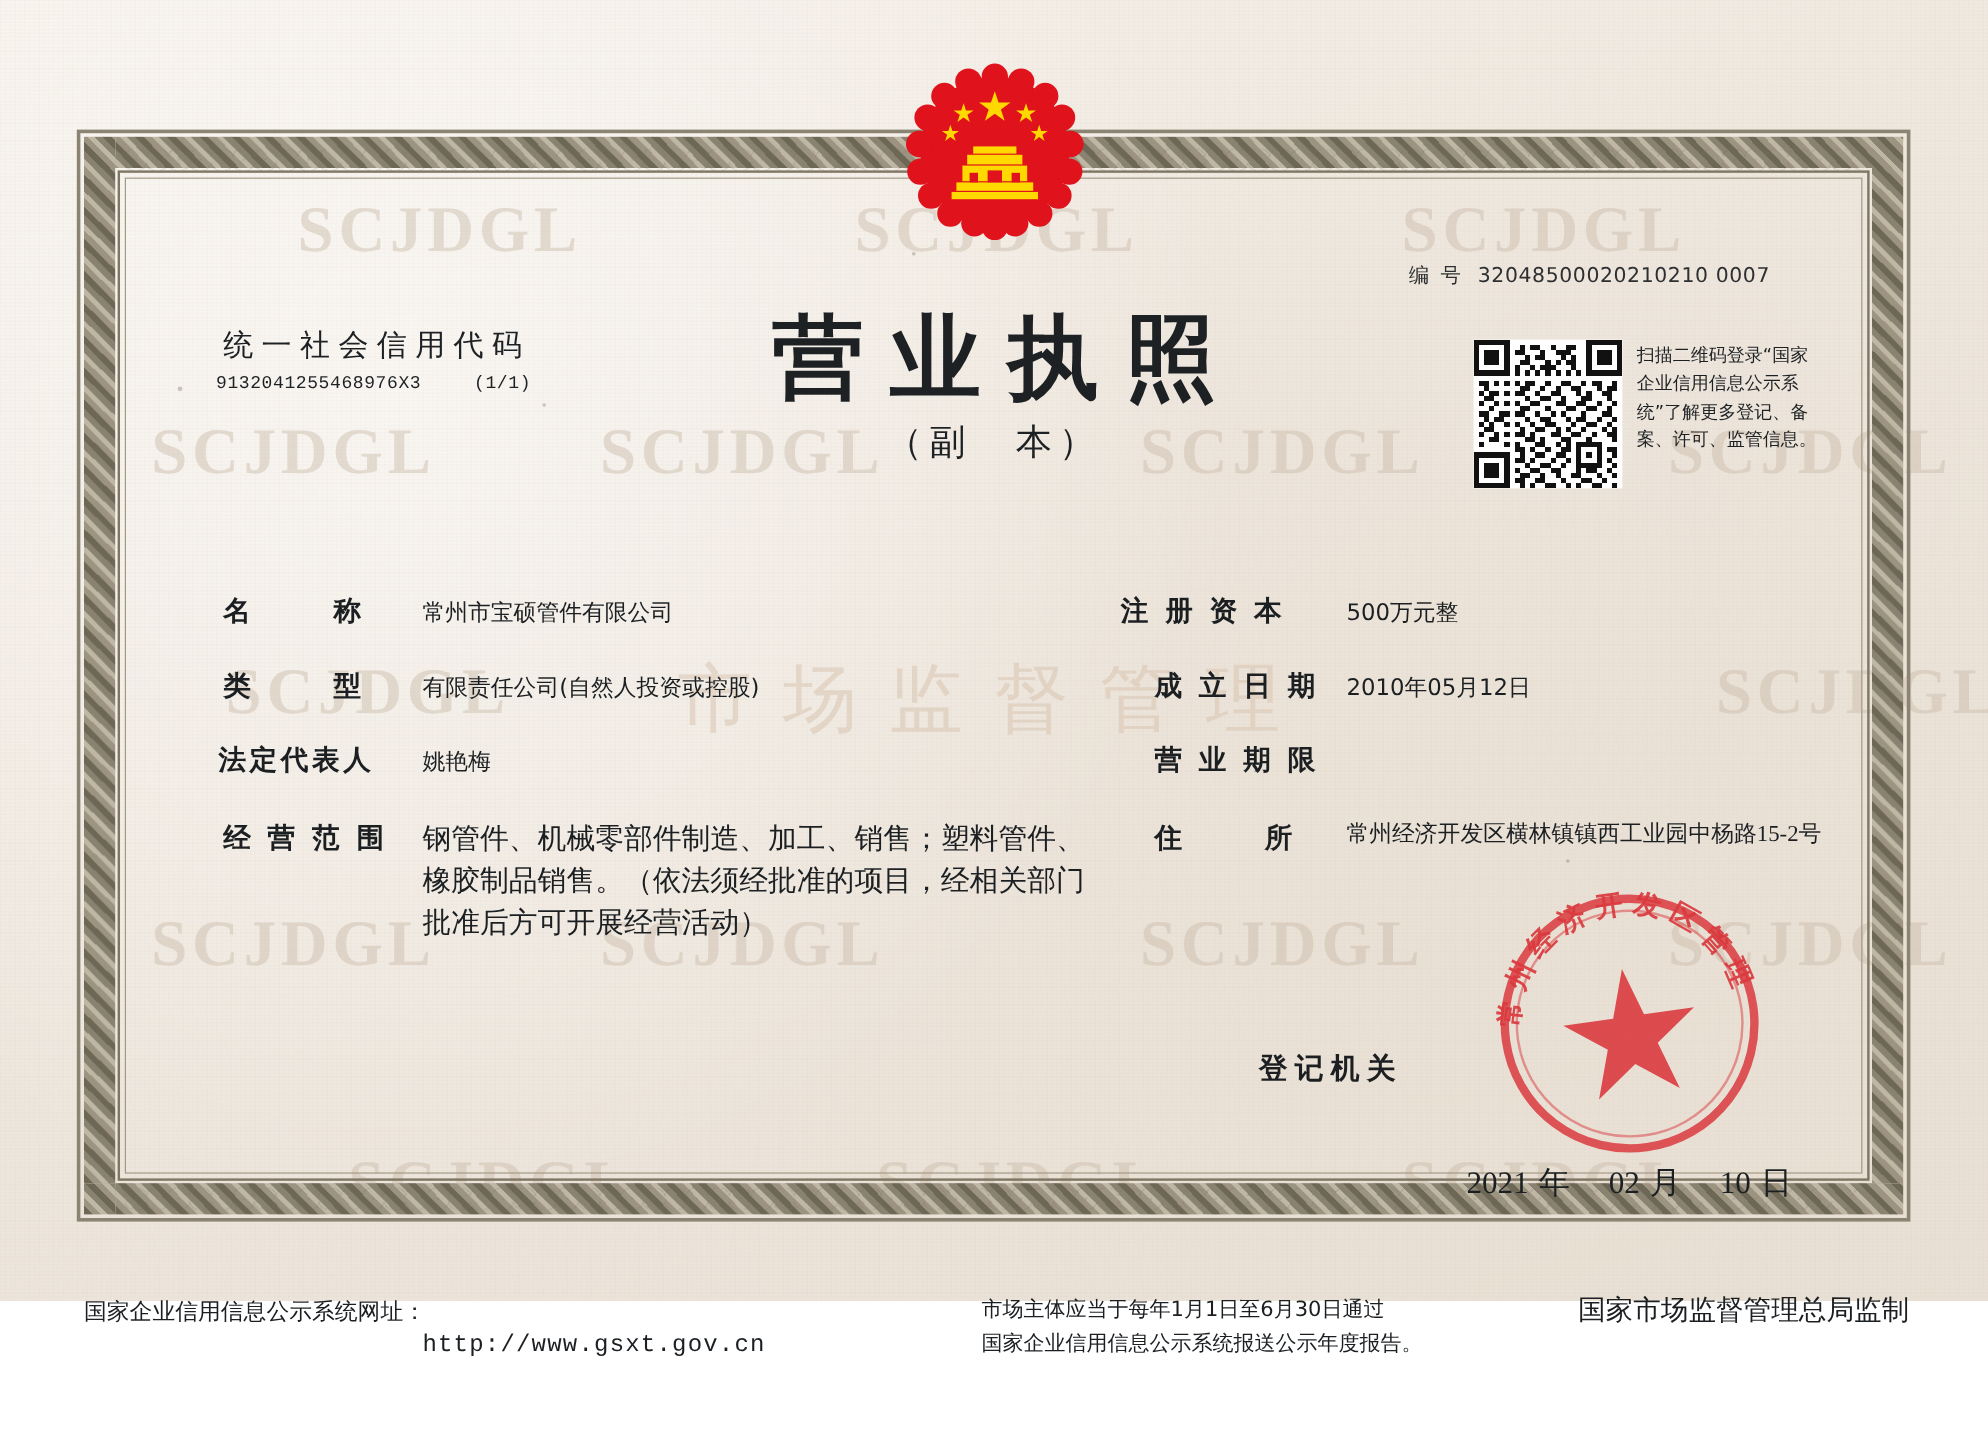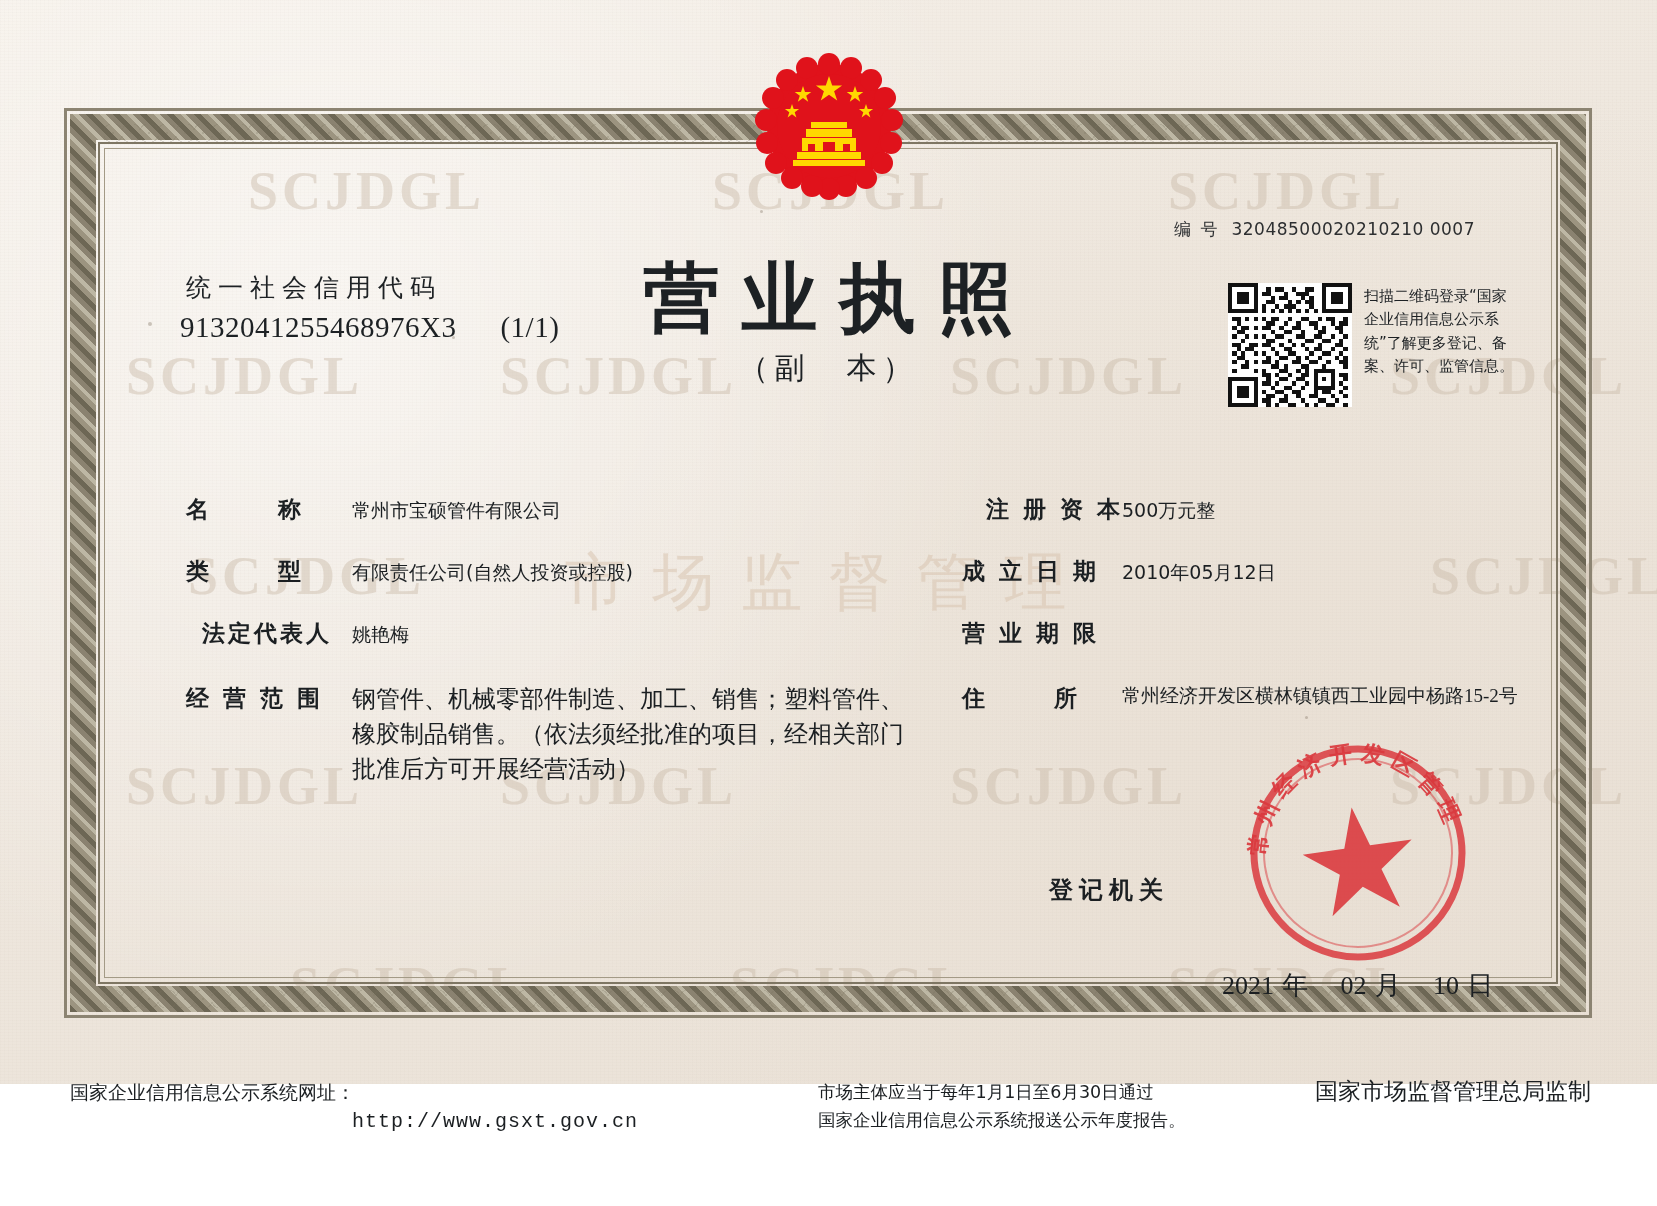--- a/index.html
+++ b/index.html
@@ -173,22 +173,22 @@
     font-family: "DejaVu Sans", sans-serif;
     font-size: 25px;
     letter-spacing: 7px;
     color: #1d2124;
     white-space: nowrap;
   }
   #credit-value {
     position: absolute;
     left: 180px;
     top: 311px;
-    font-family: Liberation Serif, serif;
-    font-size: 29px;
+    font-family: Liberation Mono, monospace;
+    font-size: 15px;
     letter-spacing: 0.5px;
     color: #1d2124;
     white-space: nowrap;
   }
   #credit-value .page-no { margin-left: 44px; }
 
   
   #qr {
     position: absolute;
     left: 1228px;
@@ -628,27 +628,27 @@
     </svg>
   </div>
   <div id="qr-note">扫描二维码登录“国家企业信用信息公示系统”了解更多登记、备案、许可、监管信息。</div>
 
   <div class="fld-label" style="left:186px; top:494px; letter-spacing:0;">名　　　称</div>
   <div class="fld-value" style="left:352px; top:498px;">常州市宝硕管件有限公司</div>
 
   <div class="fld-label" style="left:186px; top:556px; letter-spacing:0;">类　　　型</div>
   <div class="fld-value" style="left:352px; top:560px;">有限责任公司(自然人投资或控股)</div>
 
-  <div class="fld-label" style="left:202px; top:618px; letter-spacing:3px;font-family:Liberation Serif, serif;">法定代表人</div>
+  <div class="fld-label" style="left:182px; top:618px; letter-spacing:3px;font-family:Liberation Serif, serif;">法定代表人</div>
   <div class="fld-value" style="left:352px; top:622px;">姚艳梅</div>
 
   <div class="fld-label" style="left:186px; top:683px; letter-spacing:3px;">经 营 范 围</div>
   <div id="scope-value">钢管件、机械零部件制造、加工、销售；塑料管件、橡胶制品销售。（依法须经批准的项目，经相关部门批准后方可开展经营活动）</div>
 
-  <div class="fld-label" style="left:986px; top:494px; letter-spacing:3px;">注 册 资 本</div>
+  <div class="fld-label" style="left:934px; top:494px; letter-spacing:3px;">注 册 资 本</div>
   <div class="fld-value" style="left:1122px; top:498px;">500万元整</div>
 
   <div class="fld-label" style="left:962px; top:556px; letter-spacing:3px;">成 立 日 期</div>
   <div class="fld-value" style="left:1122px; top:560px;">2010年05月12日</div>
 
   <div class="fld-label" style="left:962px; top:618px; letter-spacing:3px;">营 业 期 限</div>
 
   <div class="fld-label" style="left:962px; top:683px; letter-spacing:0;">住　　　所</div>
   <div id="addr-value">常州经济开发区横林镇镇西工业园中杨路15-2号</div>
 

